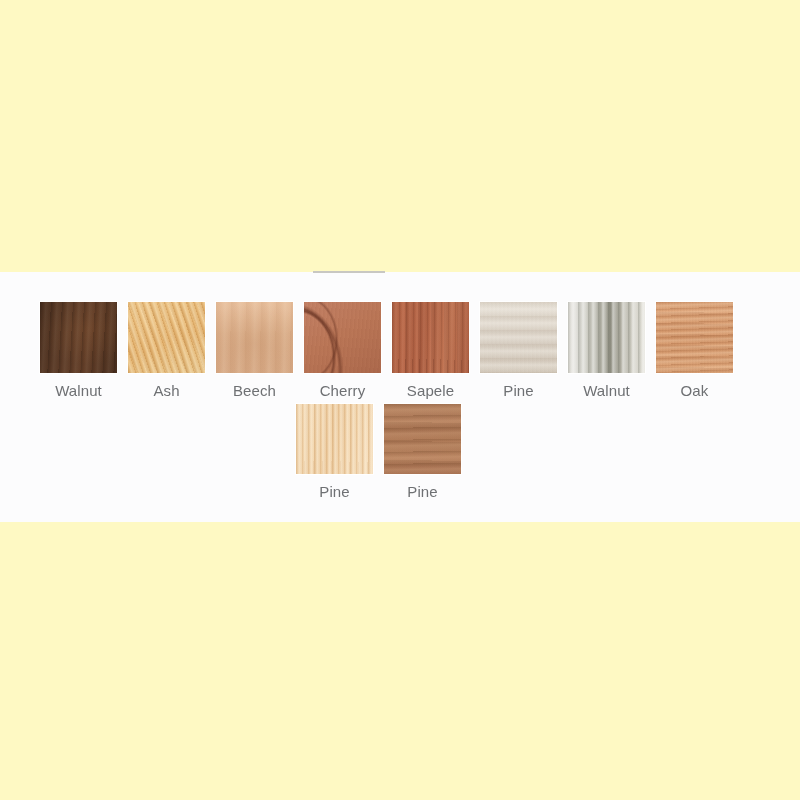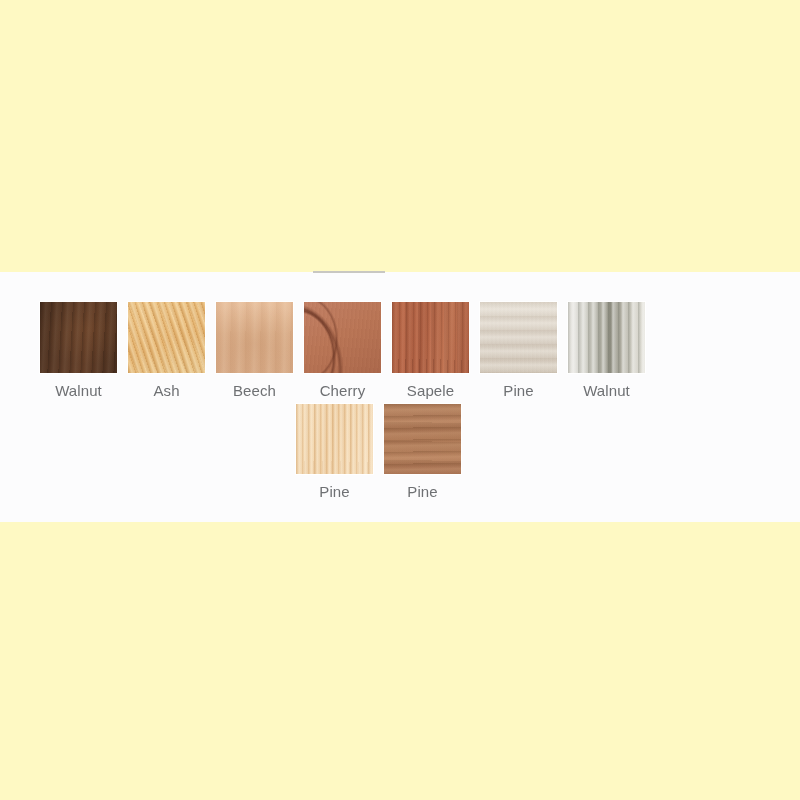--- a/index.html
+++ b/index.html
@@ -247,20 +247,26 @@
       <div class="label">Pine</div>
     </div>
 
     <div class="swatch-cell">
       <div class="chip">
         <div class="grain w-tulip"></div>
       </div>
       <div class="label">Walnut</div>
     </div>
 
+    <div class="swatch-cell">
+      <div class="chip">
+        <div class="grain w-oak"></div>
+      </div>
+      <div class="label">Oak</div>
+    </div>
 
   </div>
 
   <div class="row row-2">
 
     <div class="swatch-cell">
       <div class="chip">
         <div class="grain w-pine"></div>
       </div>
       <div class="label">Pine</div>

